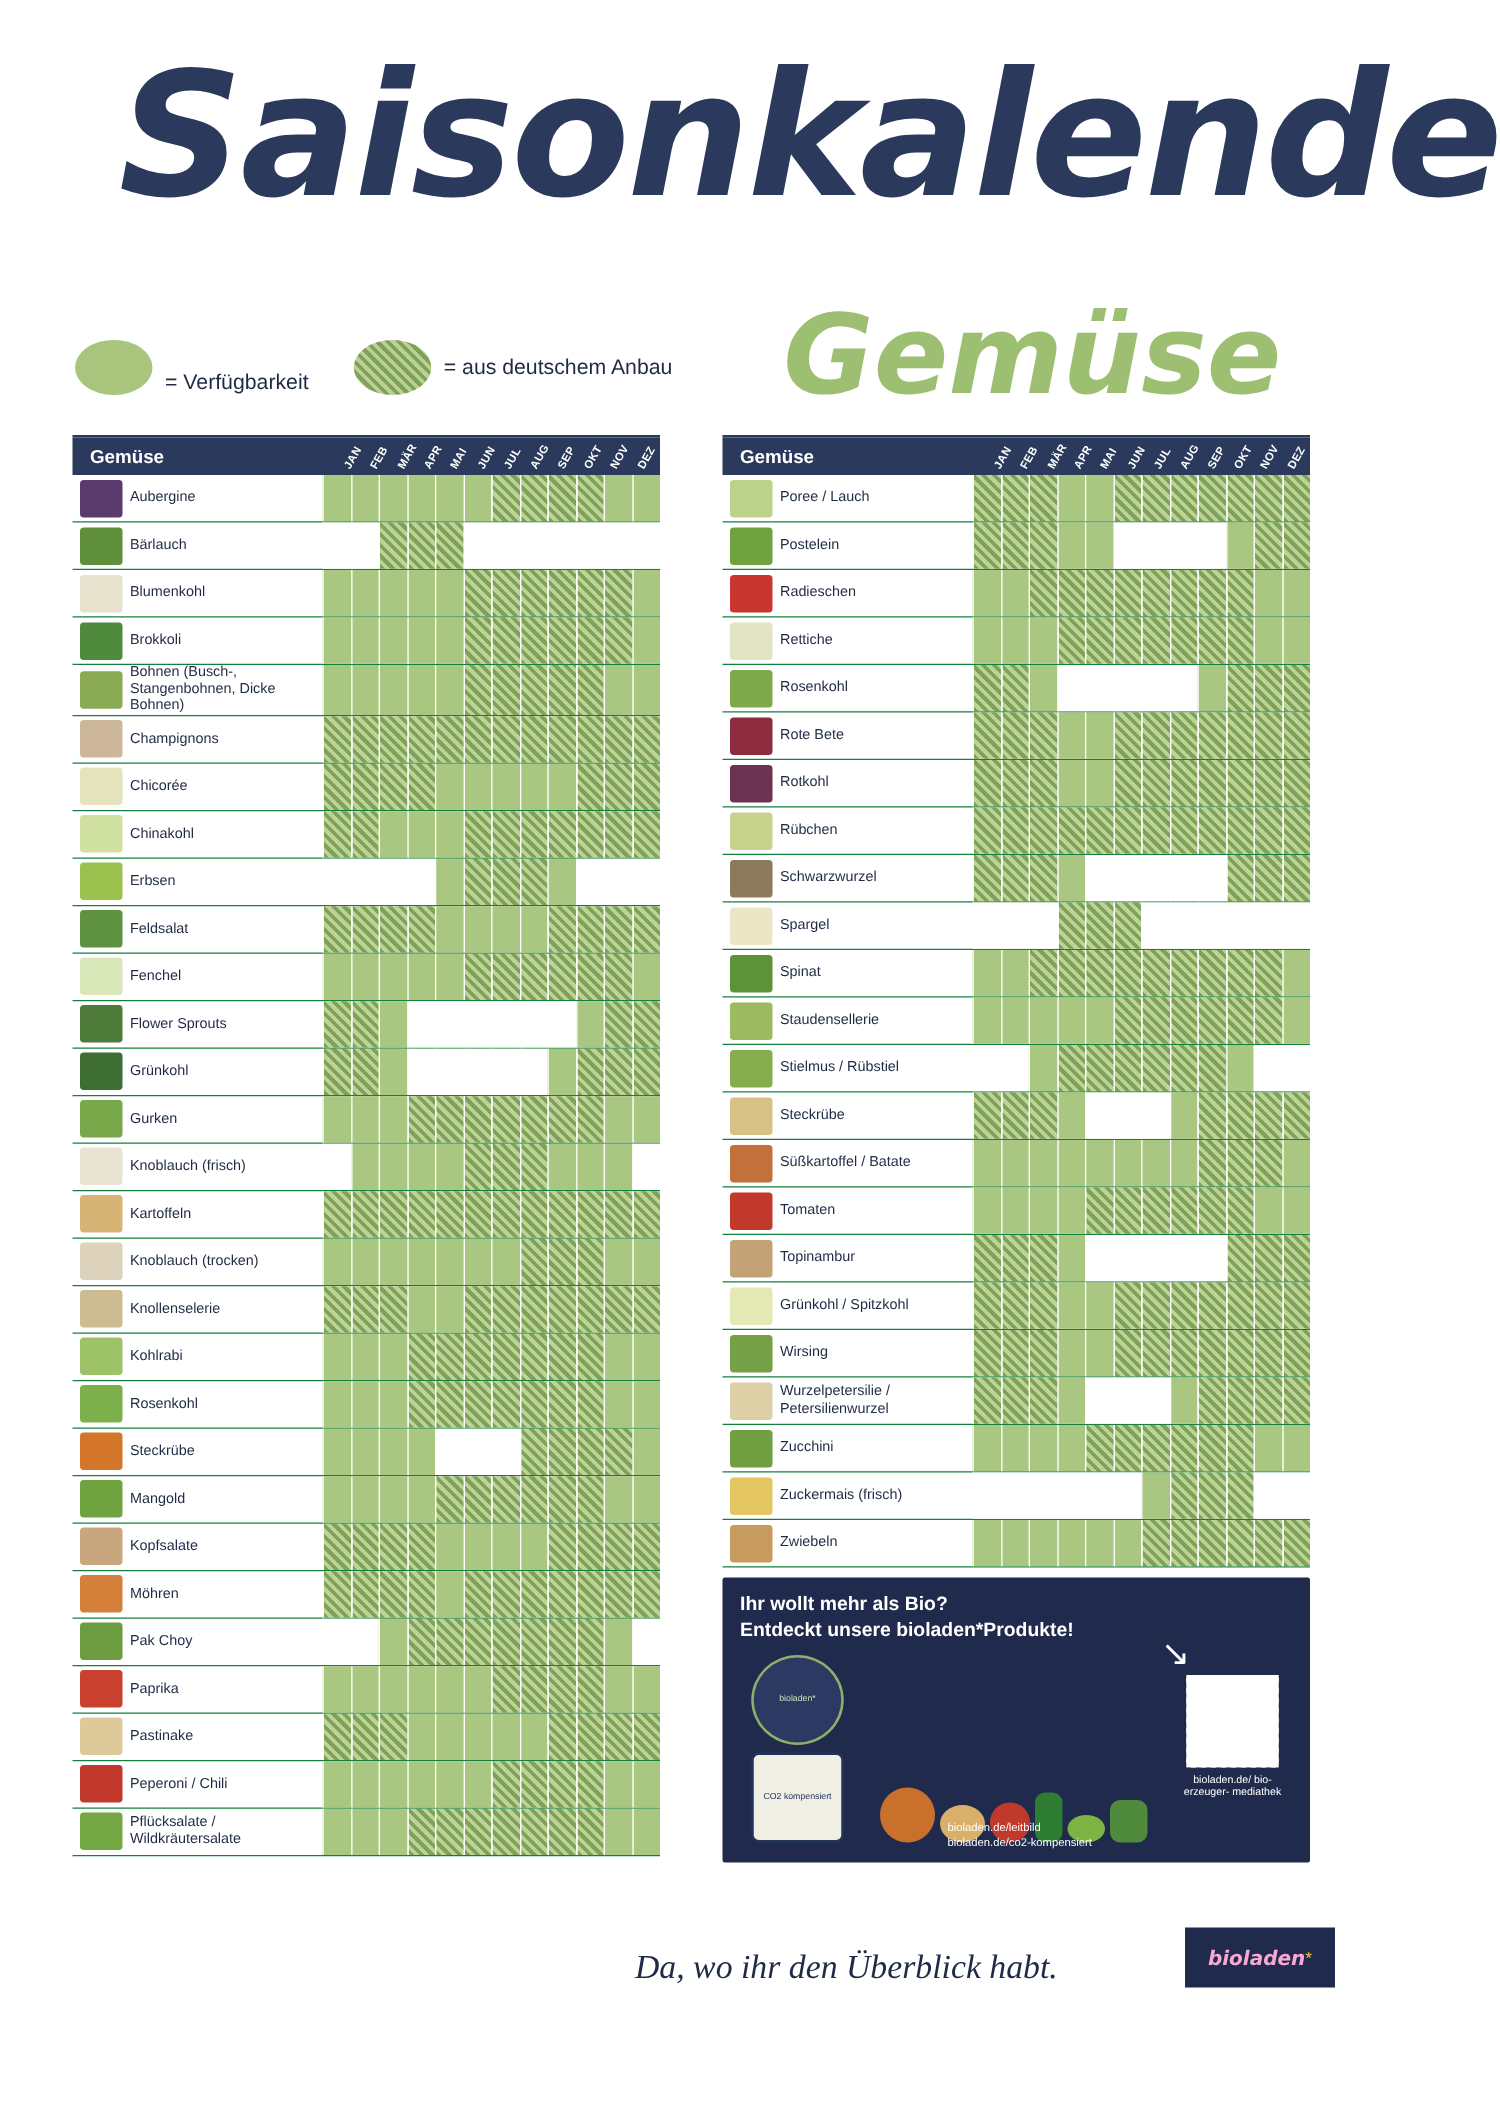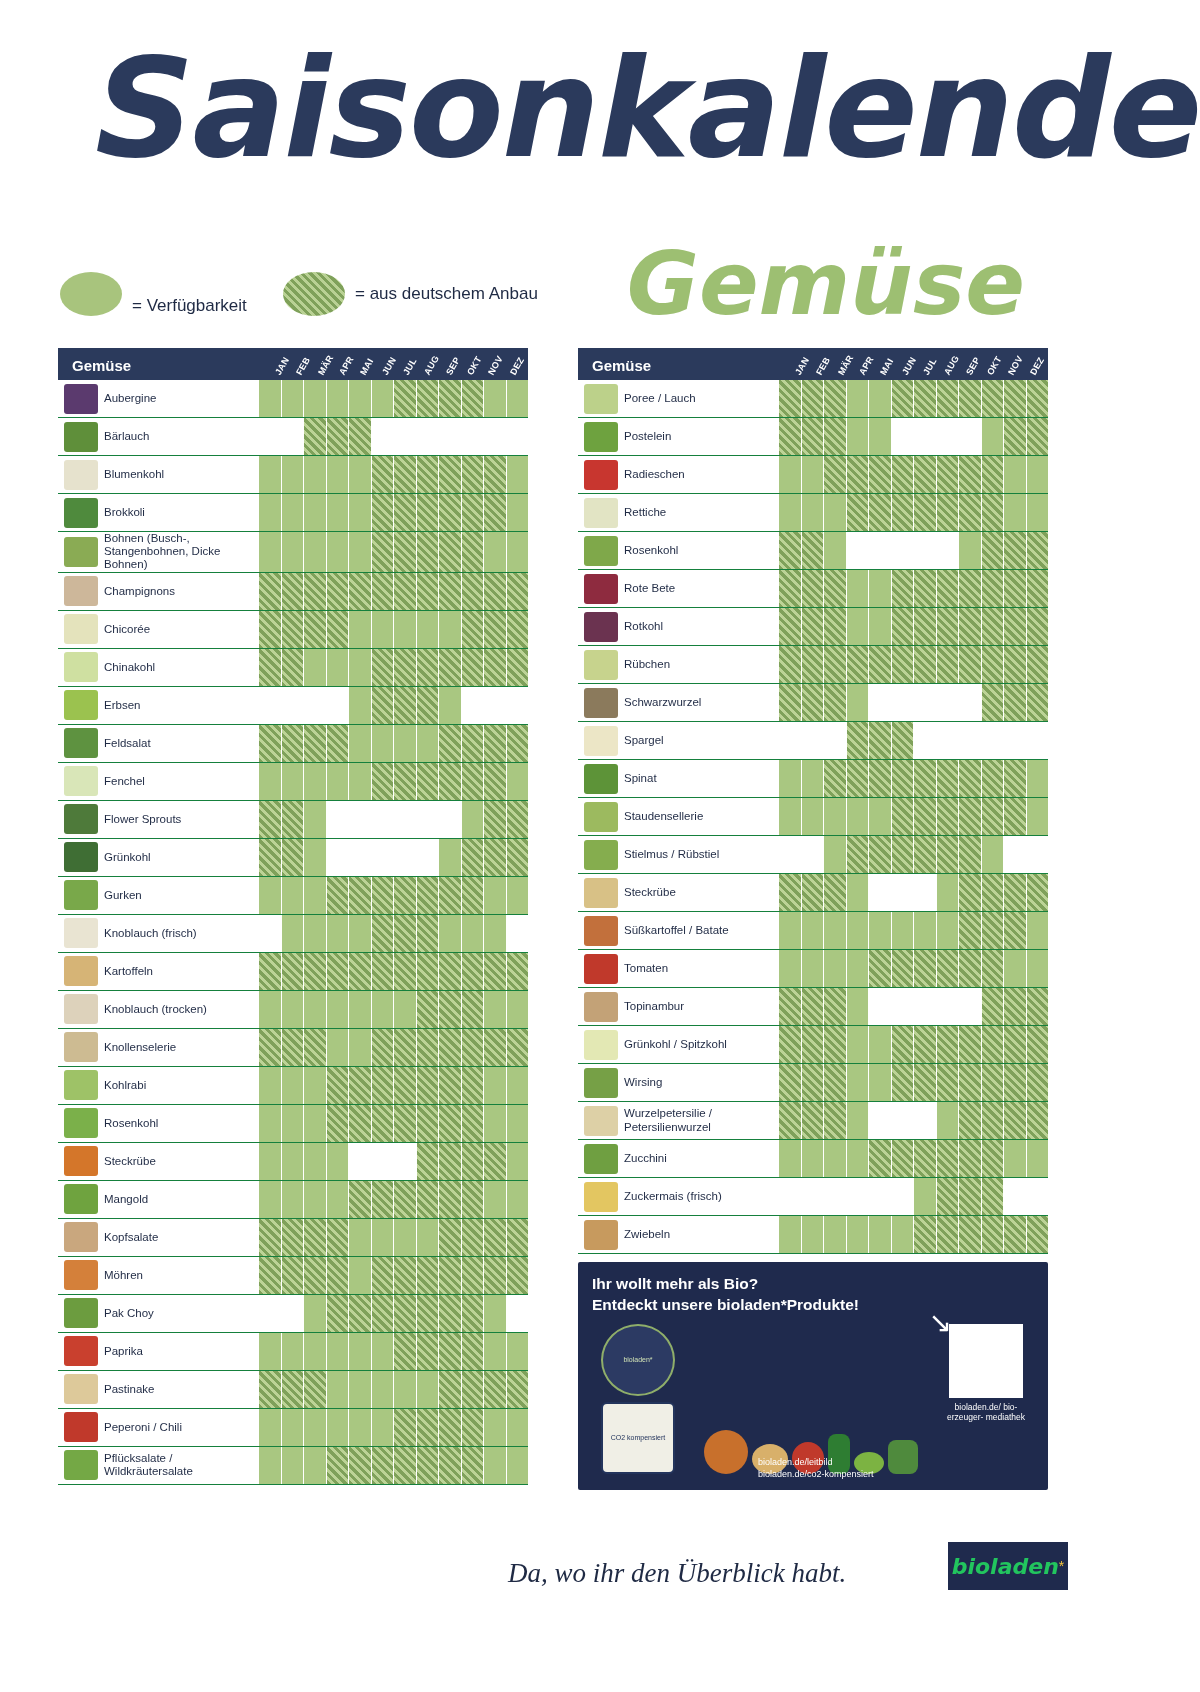--- a/index.html
+++ b/index.html
@@ -108,21 +108,21 @@
     background:#2c3a63;border:2px solid #8fae6a;
     display:flex;align-items:center;justify-content:center;
     font-size:7px;text-align:center;color:#cfe0b5;line-height:1.1;padding:4px;box-sizing:border-box;
   }
   .seal.co2{border-radius:6px;background:#f0efe6;color:#23345c;border:2px solid #23345c;}
   .produce{
     flex:1;display:flex;align-items:flex-end;justify-content:center;gap:4px;
   }
   .pitem{border-radius:50%;}
   .qr{
-    width:96px;display:flex;flex-direction:column;align-items:center;justify-content:flex-start;gap:4px;
+    width:96px;display:flex;flex-direction:column;align-items:center;justify-content:flex-start;gap:4px;margin-top:16px;
   }
   .qr-code{
     width:74px;height:74px;background:#fff;
     background-image:
       repeating-linear-gradient(90deg,#000 0 4px,#fff 4px 8px),
       repeating-linear-gradient(0deg,#000 0 4px,#fff 4px 8px);
     background-blend-mode:screen;
   }
   .qr-caption{font-size:8.5px;text-align:center;line-height:1.25;color:#ffffff;}
   .promo-links{
@@ -136,21 +136,21 @@
     font-family:"Liberation Serif", serif;
     font-style:italic;font-size:27px;color:#1f2a44;
     white-space:nowrap;
   }
   .brand{
     position:absolute;left:948px;top:1542px;width:120px;height:48px;
     background:#1f2a4d;display:flex;align-items:center;justify-content:center;
   }
   .brand-text{
     font-family:"DejaVu Sans", sans-serif;
-    font-style:italic;font-weight:bold;font-size:22px;color:#22c55e;text-align:center;
+    font-style:italic;font-weight:bold;font-size:16px;color:#f9a8d4;text-align:center;
   }
   .brand-star{color:#f5c43a;font-size:14px;vertical-align:super;}
 </style>
 </head>
 <body>
 
 <div class="title">Saisonkalender</div>
 <div class="subtitle">Gemüse</div>
 
 <div class="legend">

